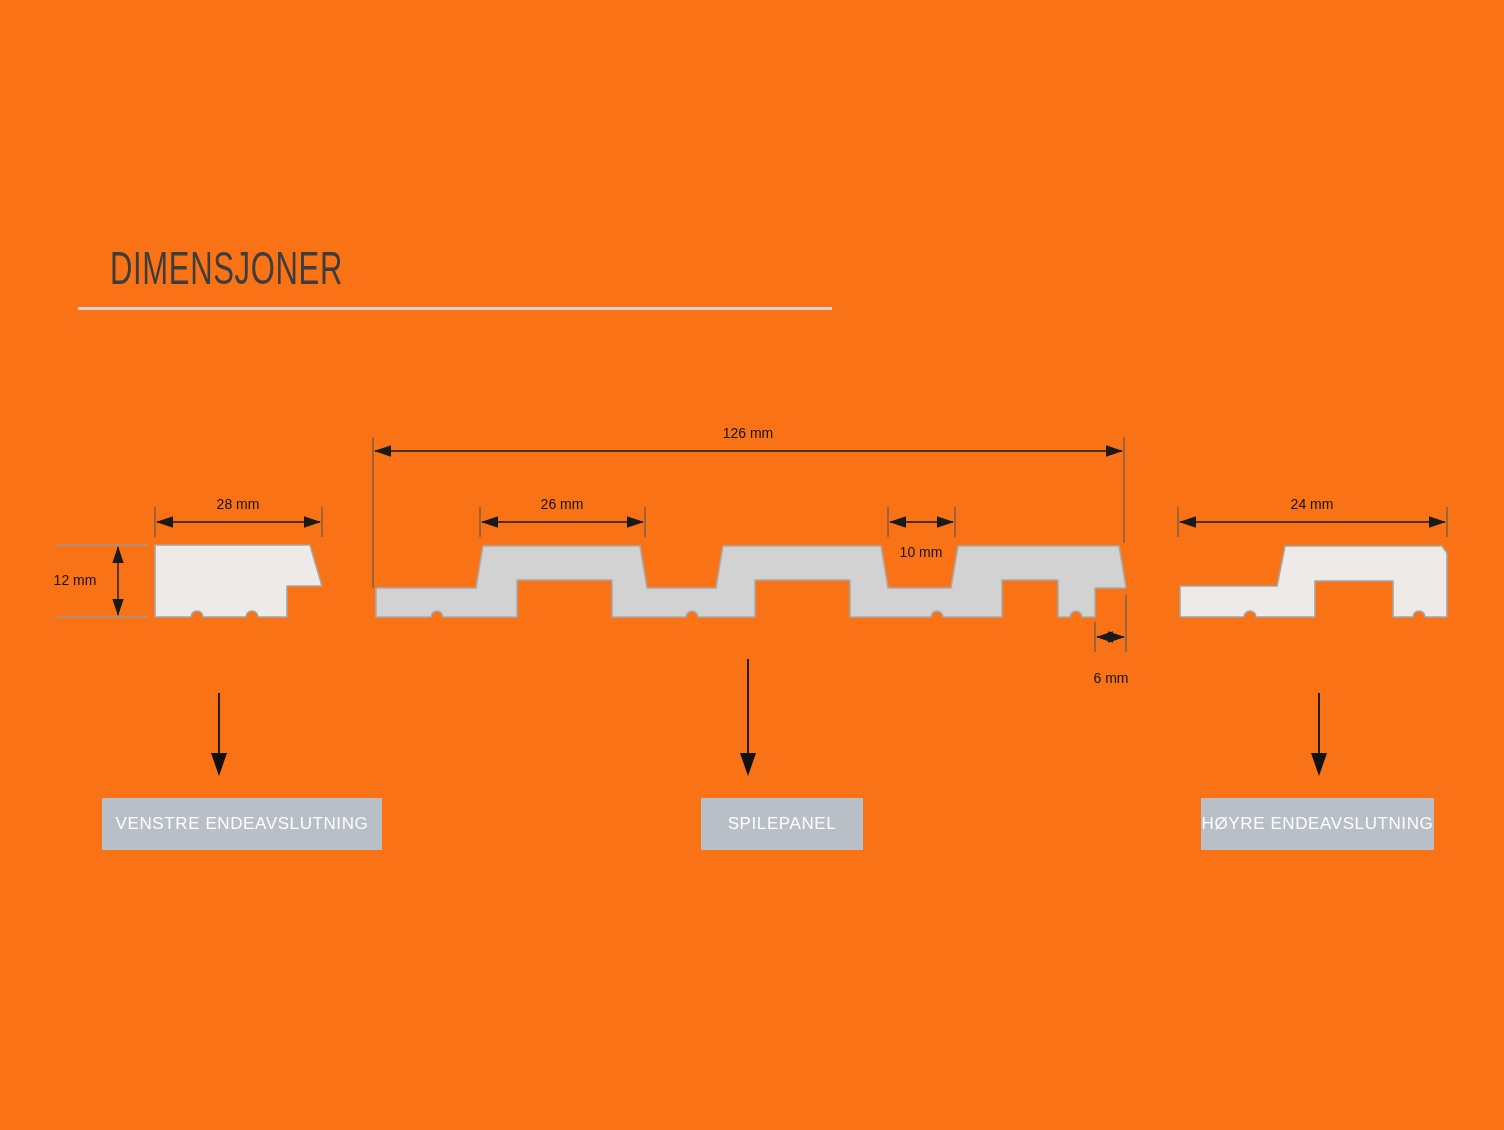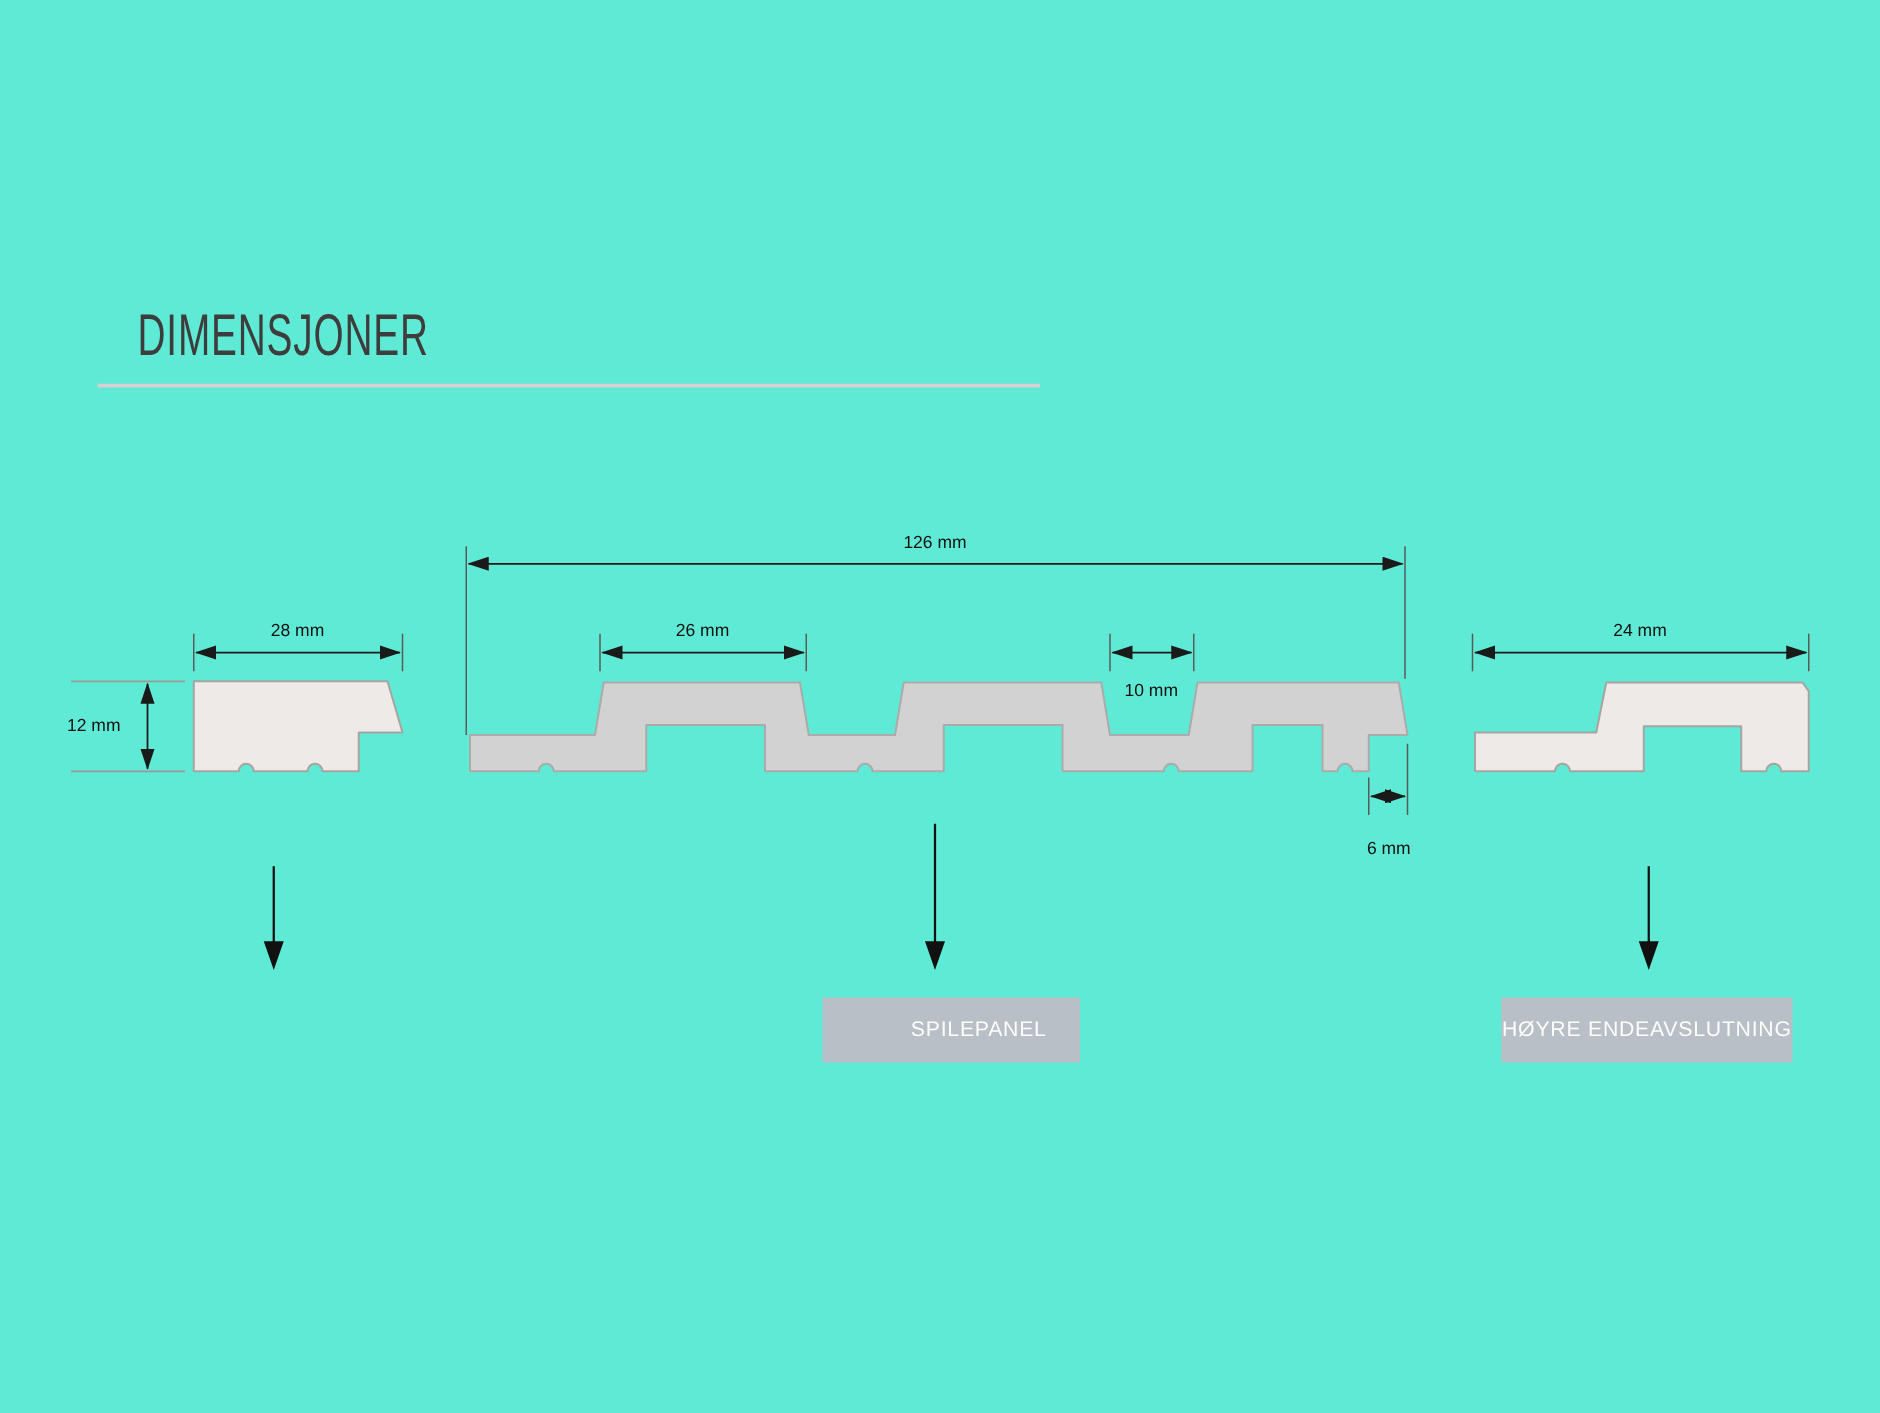--- a/index.html
+++ b/index.html
@@ -1,17 +1,17 @@
 <!DOCTYPE html>
 <html><head>
 <meta charset="utf-8">
 <style>
   html,body { margin:0; padding:0; background:#ffffff; }
   .canvas {
-    position:relative; width:1504px; height:1130px; background:#5eead4;
+    position:relative; width:1504px; height:1130px; background:#f97316;
     font-family:"Liberation Sans", sans-serif; overflow:hidden;
   }
   .page-title {
     position:absolute; left:110px; top:240px; margin:0;
     font-size:47px; font-weight:400; color:#3d3d3d;
     transform:scaleX(0.66); transform-origin:left top;
     white-space:nowrap; letter-spacing:1px;
   }
   .title-rule {
     position:absolute; left:78px; top:307px; width:754px; height:3px;
@@ -124,20 +124,23 @@
   </svg>
 
   <span class="dim-text" style="left:238px;  top:504px;">28 mm</span>
   <span class="dim-text" style="left:75px;   top:580px;">12 mm</span>
   <span class="dim-text" style="left:748px;  top:433px;">126 mm</span>
   <span class="dim-text" style="left:562px;  top:504px;">26 mm</span>
   <span class="dim-text" style="left:921px;  top:504px;margin-top:48px;">10 mm</span>
   <span class="dim-text" style="left:1111px; top:678px;">6 mm</span>
   <span class="dim-text" style="left:1312px; top:504px;">24 mm</span>
 
-  <div class="name-label" style="left:658px;  top:798px; width:162px;padding-left:44px;">
+  <div class="name-label" style="left:102px;  top:798px; width:280px;">
+    <span>VENSTRE ENDEAVSLUTNING</span>
+  </div>
+  <div class="name-label" style="left:701px;  top:798px; width:162px;">
     <span>SPILEPANEL</span>
   </div>
   <div class="name-label" style="left:1201px; top:798px; width:233px;">
     <span>HØYRE ENDEAVSLUTNING</span>
   </div>
 
 </div>
 
 </body></html>

